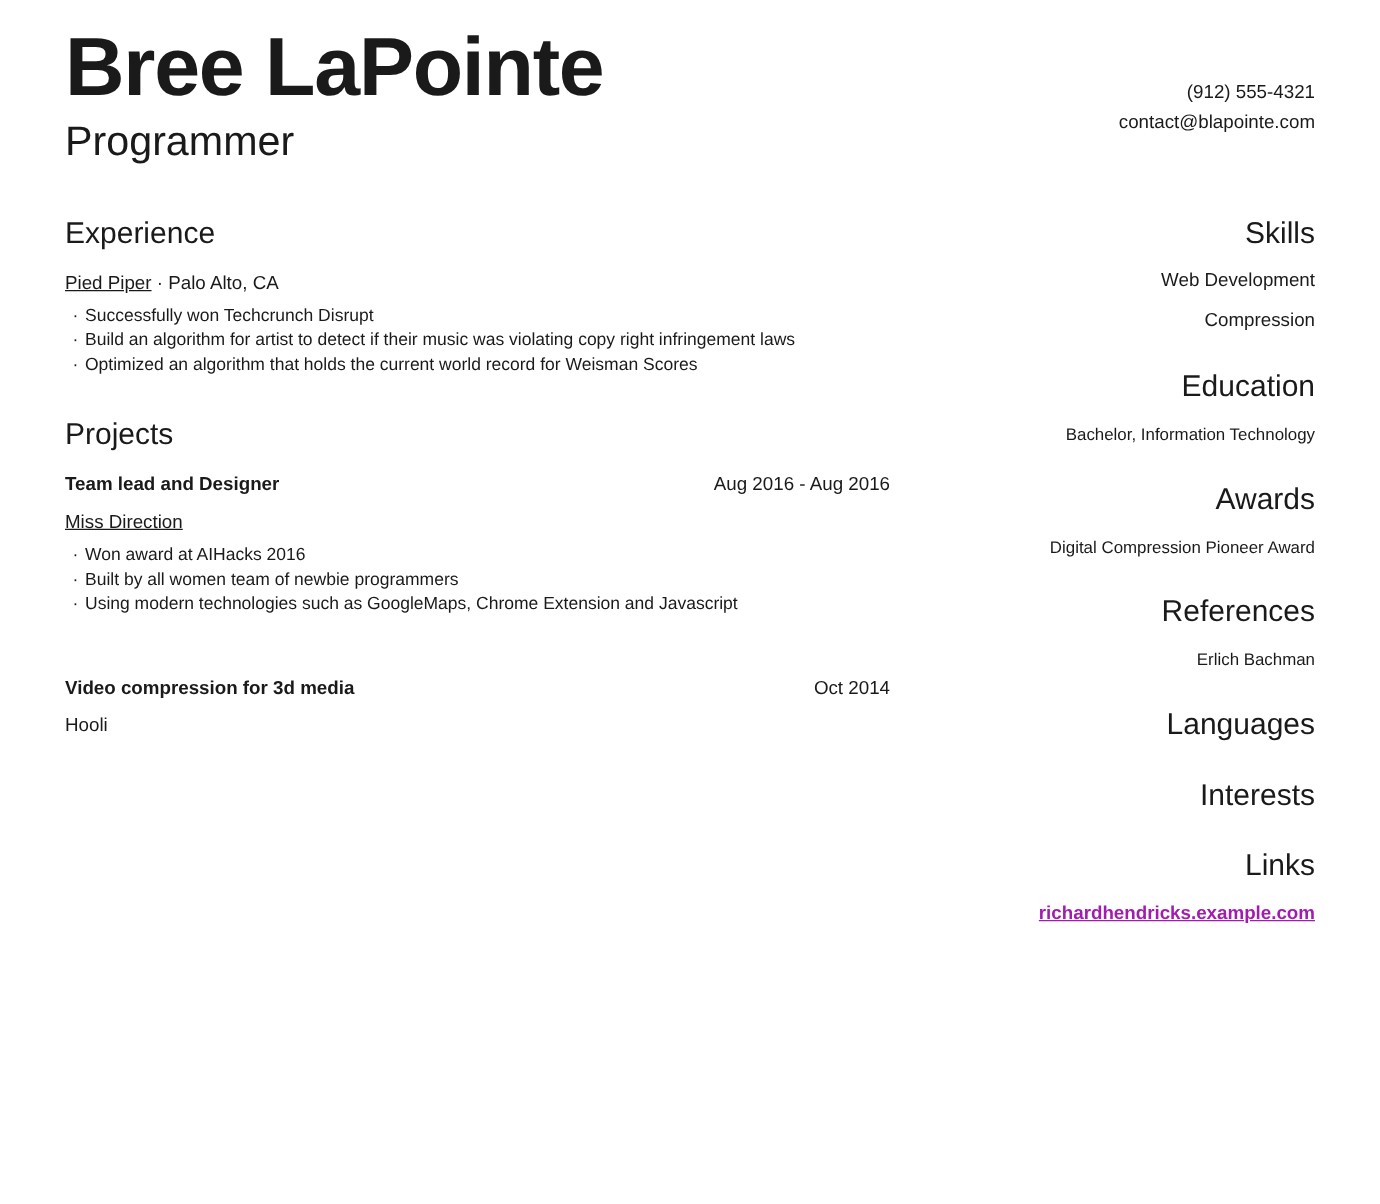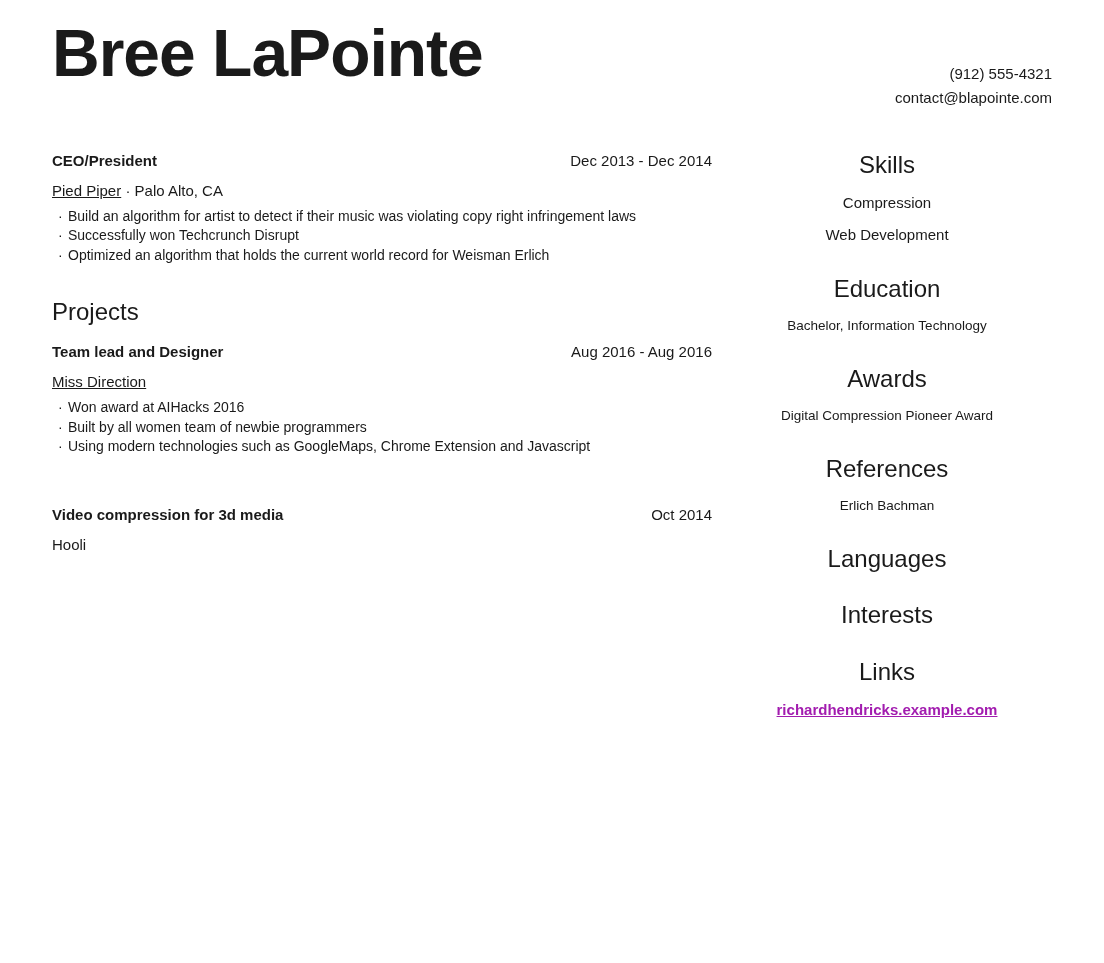--- a/index.html
+++ b/index.html
@@ -127,21 +127,20 @@
   .bullets li::before {
     content: "\00B7";
     position: absolute;
     left: 6px;
     top: 0;
   }
 
   
   .side-section {
     margin-bottom: 30px;
-    text-align: center;
   }
   .side-heading {
     font-size: 24px;
     font-weight: normal;
     margin: 0 0 14px 0;
     line-height: 1.1;
     color: #1a1a1a;
   }
   .side-item {
     font-size: 15px;
@@ -163,44 +162,42 @@
   .spacer-lg { height: 16px; }
 </style>
 </head>
 <body>
 
 <div class="page">
 
   <div class="header">
     <div class="identity">
       <h1 class="name">Bree LaPointe</h1>
+      <h2 class="title">Programmer</h2>
     </div>
     <div class="contact">
       <div>(912) 555-4321</div>
       <div>contact@blapointe.com</div>
     </div>
   </div>
 
   <div class="columns">
 
     <div class="col-main">
 
       <div class="section">
+        <h3 class="section-heading">Experience</h3>
         <div class="entry">
-          <div class="entry-row">
-            <span class="entry-title">CEO/President</span>
-            <span class="entry-date">Dec 2013 - Dec 2014</span>
-          </div>
           <div class="entry-sub">
             <span class="org">Pied Piper</span><span> · </span><span>Palo Alto, CA</span>
           </div>
           <ul class="bullets">
+            <li>Successfully won Techcrunch Disrupt</li>
             <li>Build an algorithm for artist to detect if their music was violating copy right infringement laws</li>
-            <li>Successfully won Techcrunch Disrupt</li>
-            <li>Optimized an algorithm that holds the current world record for Weisman Erlich</li>
+            <li>Optimized an algorithm that holds the current world record for Weisman Scores</li>
           </ul>
         </div>
       </div>
 
       <div class="section">
         <h3 class="section-heading">Projects</h3>
         <div class="entry">
           <div class="entry-row">
             <span class="entry-title">Team lead and Designer</span>
             <span class="entry-date">Aug 2016 - Aug 2016</span>
@@ -230,22 +227,22 @@
         </div>
       </div>
 
 
     </div>
 
     <div class="col-side">
 
       <div class="side-section">
         <h3 class="side-heading">Skills</h3>
+        <div class="side-item">Web Development</div>
         <div class="side-item">Compression</div>
-        <div class="side-item">Web Development</div>
       </div>
 
       <div class="side-section">
         <h3 class="side-heading">Education</h3>
         <div class="side-item small">Bachelor, Information Technology</div>
       </div>
 
       <div class="side-section">
         <h3 class="side-heading">Awards</h3>
         <div class="side-item small">Digital Compression Pioneer Award</div>

